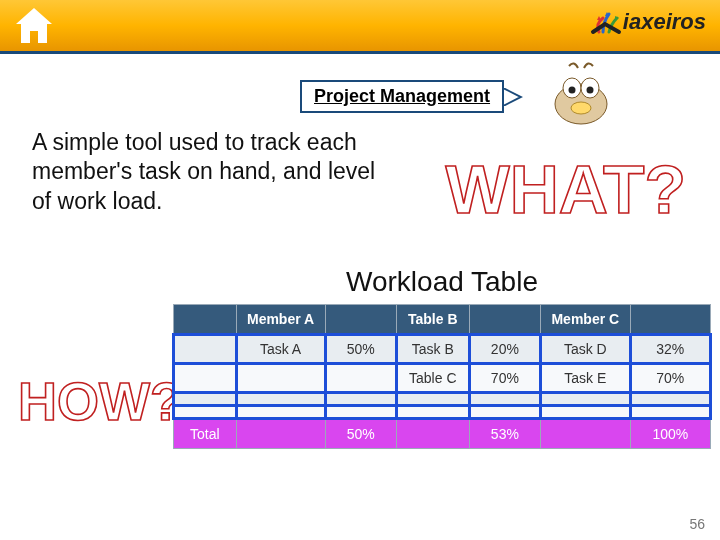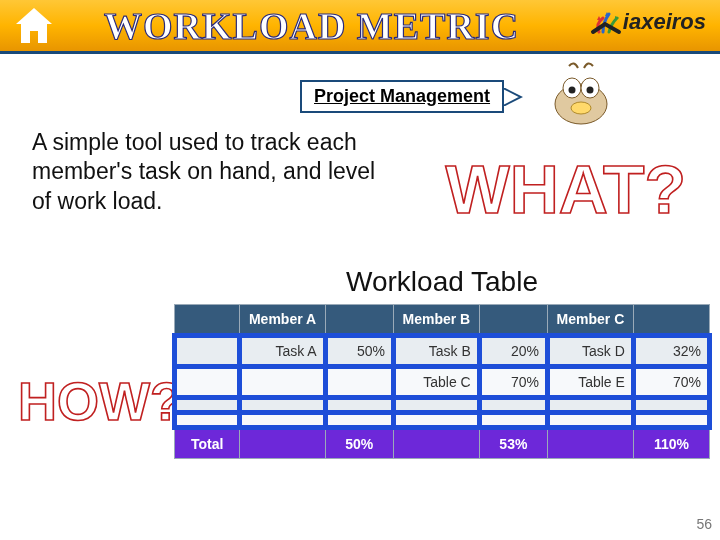--- a/index.html
+++ b/index.html
@@ -22,37 +22,36 @@
 
   .body-text { position: absolute; left: 32px; top: 128px; width: 352px; font-size: 23px; line-height: 1.28; color: #111; }
   .what-text { position: absolute; right: 34px; top: 150px; font-family: Arial, sans-serif; font-size: 68px; font-weight: 800; color: #fff; -webkit-text-stroke: 1.6px #c02020; }
   .how-text { position: absolute; left: 18px; top: 370px; font-family: Arial, sans-serif; font-size: 54px; font-weight: 800; color: #fff; -webkit-text-stroke: 1.6px #c02020; }
 
   .table-wrap { position: absolute; left: 172px; top: 266px; width: 540px; }
   .table-title { font-family: Arial, sans-serif; font-size: 28px; font-weight: 400; text-align: center; margin-bottom: 6px; color: #111; }
   table { width: 100%; border-collapse: collapse; font-size: 14px; }
   thead th { background: #355a7c; color: #fff; font-weight: 700; padding: 6px 4px; border: 1px solid #9aaab8; text-align: center; }
   thead th:first-child { background: #355a7c; width: 56px; }
-  tbody td { border: 5px solid #1d4ed8; padding: 5px 6px; text-align: right; color: #333; }
+  tbody td { border: 3px solid #1d4ed8; padding: 5px 6px; text-align: center; color: #333; }
   tbody tr:nth-child(odd) td { background: #e8edf1; }
   tbody tr:nth-child(even) td { background: #f7f9fb; }
-  tfoot td { background: #6d28d9; color: #fff; font-weight: 700; padding: 6px 16px; border: 1px solid #9aaab8; text-align: center; }
+  tfoot td { background: #d946ef; color: #fff; font-weight: 400; padding: 6px 16px; border: 1px solid #9aaab8; text-align: center; }
 
-  .page-num { position: absolute; right: 8px; bottom: 8px; font-size: 14px; color: #777; }
+  .page-num { position: absolute; right: 15px; bottom: 8px; font-size: 14px; color: #777; }
 </style>
 </head>
 <body>
 
 <div class="header-bar">
   <div class="home-btn">
     <svg viewBox="0 0 44 42">
       <path d="M22 3 L40 19 L35 19 L35 38 L26 38 L26 26 L18 26 L18 38 L9 38 L9 19 L4 19 Z" fill="#fff" stroke="none"></path>
     </svg>
   </div>
-  <div class="title-text">WORKLOAD METRIC</div>
   <div class="logo-wrap">
     <div class="logo-star">
       <svg viewBox="0 0 40 40">
         <path d="M14 30 Q10 22 18 16" stroke="#d33" stroke-width="3" fill="none" stroke-linecap="round"></path>
         <path d="M18 30 Q18 20 24 12" stroke="#2a66c8" stroke-width="3" fill="none" stroke-linecap="round"></path>
         <path d="M24 30 Q26 22 32 16" stroke="#3a9a3a" stroke-width="3" fill="none" stroke-linecap="round"></path>
         <polygon points="14,14 16,18 12,18" fill="#d33"></polygon>
         <polygon points="22,10 24,14 20,14" fill="#2a66c8"></polygon>
         <polygon points="30,14 34,16 30,18" fill="#3a9a3a"></polygon>
         <path d="M8 30 L20 22 L34 30" stroke="#222" stroke-width="4" fill="none" stroke-linecap="round"></path>
@@ -87,21 +86,21 @@
 <div class="how-text">HOW?</div>
 
 <div class="table-wrap">
   <div class="table-title">Workload Table</div>
   <table>
     <thead>
         <tr id="thead-row">
           <th></th>
           <th>Member A</th>
           <th></th>
-          <th>Member B</th>
+          <th>Table B</th>
           <th></th>
           <th>Member C</th>
           <th></th>
         </tr>
       </thead>
     <tbody id="tbody">
         <tr>
           <td></td>
           <td>Task A</td>
           <td>50%</td>
@@ -109,21 +108,21 @@
           <td>20%</td>
           <td>Task D</td>
           <td>32%</td>
         </tr>
         <tr>
           <td></td>
           <td></td>
           <td></td>
           <td>Table C</td>
           <td>70%</td>
-          <td>Table E</td>
+          <td>Task E</td>
           <td>70%</td>
         </tr>
         <tr>
           <td></td>
           <td></td>
           <td></td>
           <td></td>
           <td></td>
           <td></td>
           <td></td>
@@ -139,19 +138,19 @@
         </tr>
       </tbody>
     <tfoot>
         <tr id="tfoot-row">
           <td>Total</td>
           <td></td>
           <td>50%</td>
           <td></td>
           <td>53%</td>
           <td></td>
-          <td>110%</td>
+          <td>100%</td>
         </tr>
       </tfoot>
   </table>
 </div>
 
 <div class="page-num">56</div>
 
 </body></html>

